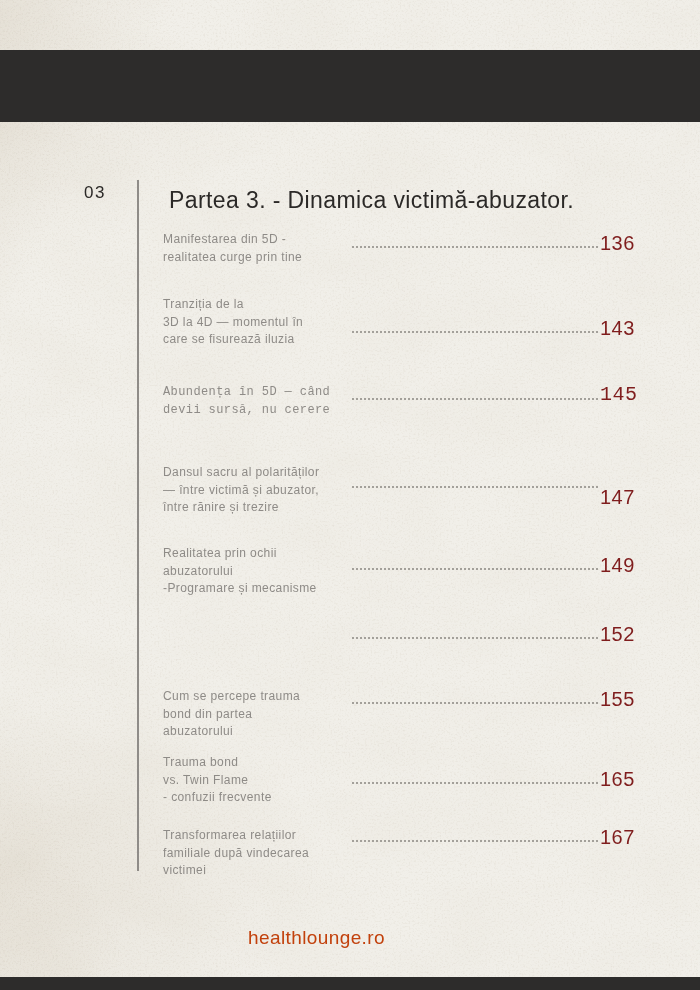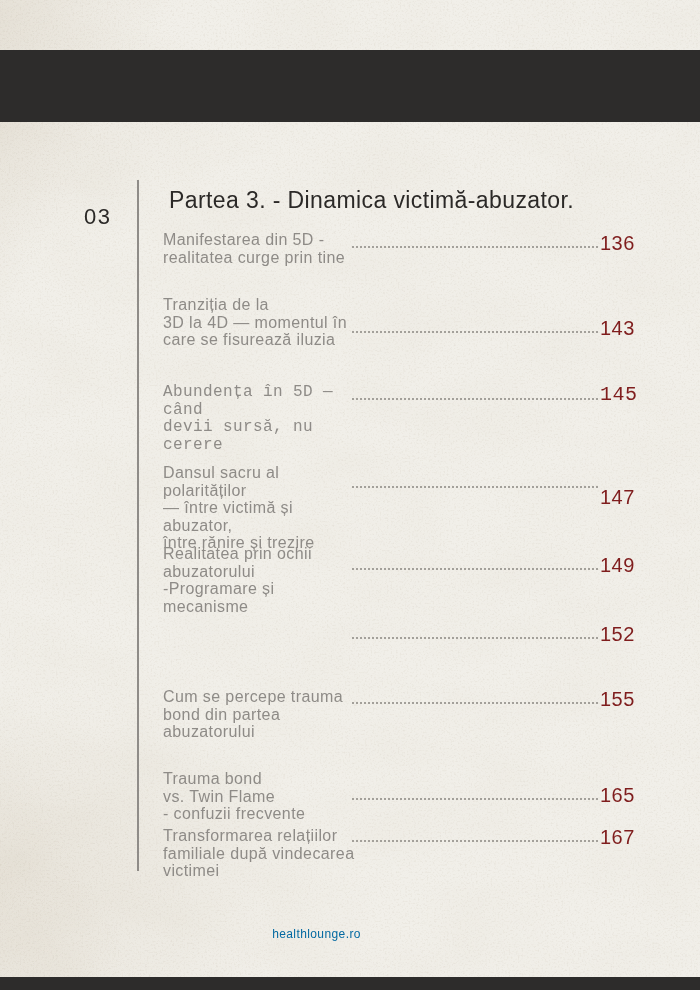--- a/index.html
+++ b/index.html
@@ -16,44 +16,44 @@
       linear-gradient(62deg, rgba(214,205,189,0.22) 0%, rgba(214,205,189,0.0) 12%),
       radial-gradient(420px 260px at 4% 88%, rgba(206,196,178,0.25), rgba(206,196,178,0) 70%),
       radial-gradient(300px 200px at 2% 12%, rgba(210,201,184,0.20), rgba(210,201,184,0) 70%);
   }
   .texture{position:absolute;inset:0;z-index:2;pointer-events:none;mix-blend-mode:multiply;opacity:.55;}
   .bar{position:absolute;left:0;width:700px;z-index:3;}
   .bar-top{top:50px;height:72px;}
   .bar-bottom{bottom:0;height:13px;}
   .section-number{
     position:absolute;left:84px;top:183px;z-index:4;
-    font-size:22px;letter-spacing:1.5px;color:#2b2927;margin-top:21px;
+    font-size:17px;letter-spacing:1.5px;color:#2b2927;
   }
   .vline{position:absolute;left:137px;top:180px;width:2px;height:691px;background:#8f8c88;z-index:4;}
   .title{
     position:absolute;left:163px;top:181px;z-index:4;margin:6px;
     font-size:23px;font-weight:400;letter-spacing:0.4px;color:#2b2927;white-space:nowrap;
   }
   .toc-entry{position:absolute;left:163px;width:537px;z-index:4;cursor:default;}
   .entry-label{
     position:absolute;left:0;top:0;width:195px;
-    font-size:16px;line-height:17.5px;letter-spacing:0.4px;
+    font-size:12px;line-height:17.5px;letter-spacing:0.4px;
     color:#8e8b87;white-space:pre-line;
   }
   .leader{
     position:absolute;left:189px;width:246px;height:0;
     border-bottom:2px dotted #a3a09a;
   }
   .pagenum{
     position:absolute;left:437px;width:40px;height:20px;line-height:20px;
     font-size:20px;letter-spacing:0.5px;color:#7f1d1d;
   }
   .footer{
     position:absolute;left:0;top:927px;width:633px;z-index:4;text-align:center;
-    font-size:12px;letter-spacing:0.4px;color:#0369a1;
+    font-size:19px;letter-spacing:0.4px;color:#c2410c;
   }
 </style>
 </head>
 <body>
 
 <div class="page" style="background: rgb(241, 239, 233);">
 
   <svg class="texture" width="700" height="990" xmlns="http://www.w3.org/2000/svg">
     <filter id="speck" x="0" y="0" width="100%" height="100%">
       <feTurbulence type="fractalNoise" baseFrequency="0.55" numOctaves="3" seed="11" stitchTiles="stitch"></feTurbulence>
@@ -121,21 +121,21 @@
     </div>
 
     <div class="toc-entry" style="top:688px;height:53px;">
       <div class="entry-label">Cum se percepe trauma
 bond din partea
 abuzatorului</div>
       <div class="leader" style="top:14px;"></div>
       <div class="pagenum" style="top:1px;">155</div>
     </div>
 
-    <div class="toc-entry" style="top:770px;height:53px;">
+    <div class="toc-entry" style="top:754px;height:53px;">
       <div class="entry-label">Trauma bond
 vs. Twin Flame
 - confuzii frecvente</div>
       <div class="leader" style="top:28px;"></div>
       <div class="pagenum" style="top:15px;">165</div>
     </div>
 
     <div class="toc-entry" style="top:827px;height:53px;">
       <div class="entry-label">Transformarea relațiilor
 familiale după vindecarea

